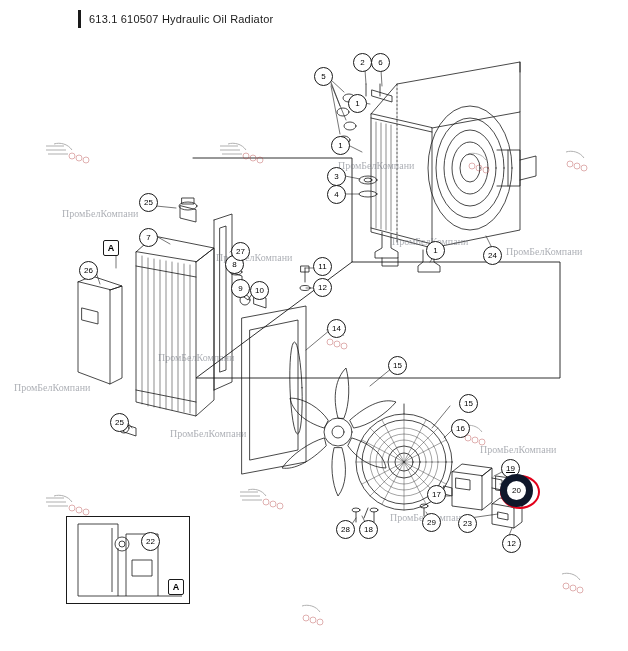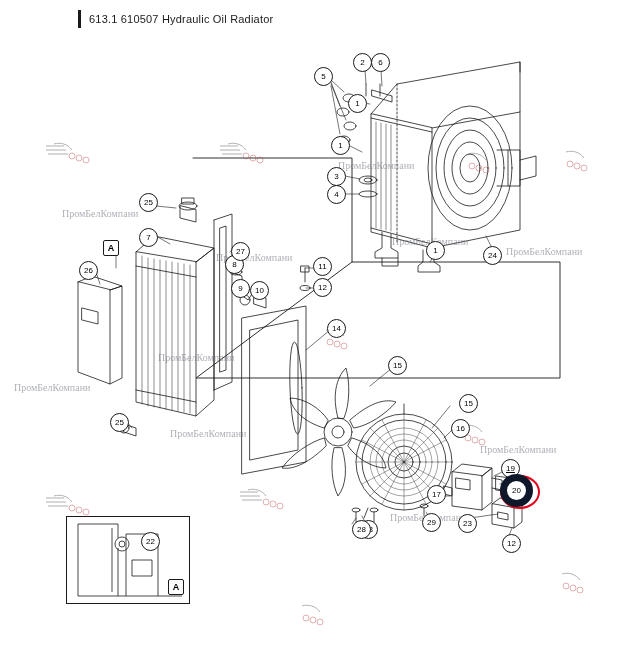--- a/index.html
+++ b/index.html
@@ -417,17 +417,17 @@
   <div class="callout" style="left:501px;top:459px;text-decoration:underline;">19</div>
   <div class="callout hl" style="left:500px;top:474px;">20</div>
   <div class="callout" style="left:422px;top:513px;">29</div>
   <div class="callout" style="left:141px;top:532px;">22</div>
   <div class="callout" style="left:458px;top:514px;">23</div>
   <div class="callout" style="left:483px;top:246px;">24</div>
   <div class="callout" style="left:139px;top:193px;">25</div>
   <div class="callout" style="left:110px;top:413px;">25</div>
   <div class="callout" style="left:79px;top:261px;">26</div>
   <div class="callout" style="left:231px;top:227px;margin-top:15px;">27</div>
-  <div class="callout" style="left:352px;top:520px;">28</div>
+  <div class="callout" style="left:336px;top:520px;">28</div>
   <div class="callout sq" style="left:103px;top:240px;">A</div>
   <div class="callout sq" style="left:168px;top:579px;">A</div>
 
 </div>
 
 </body></html>

